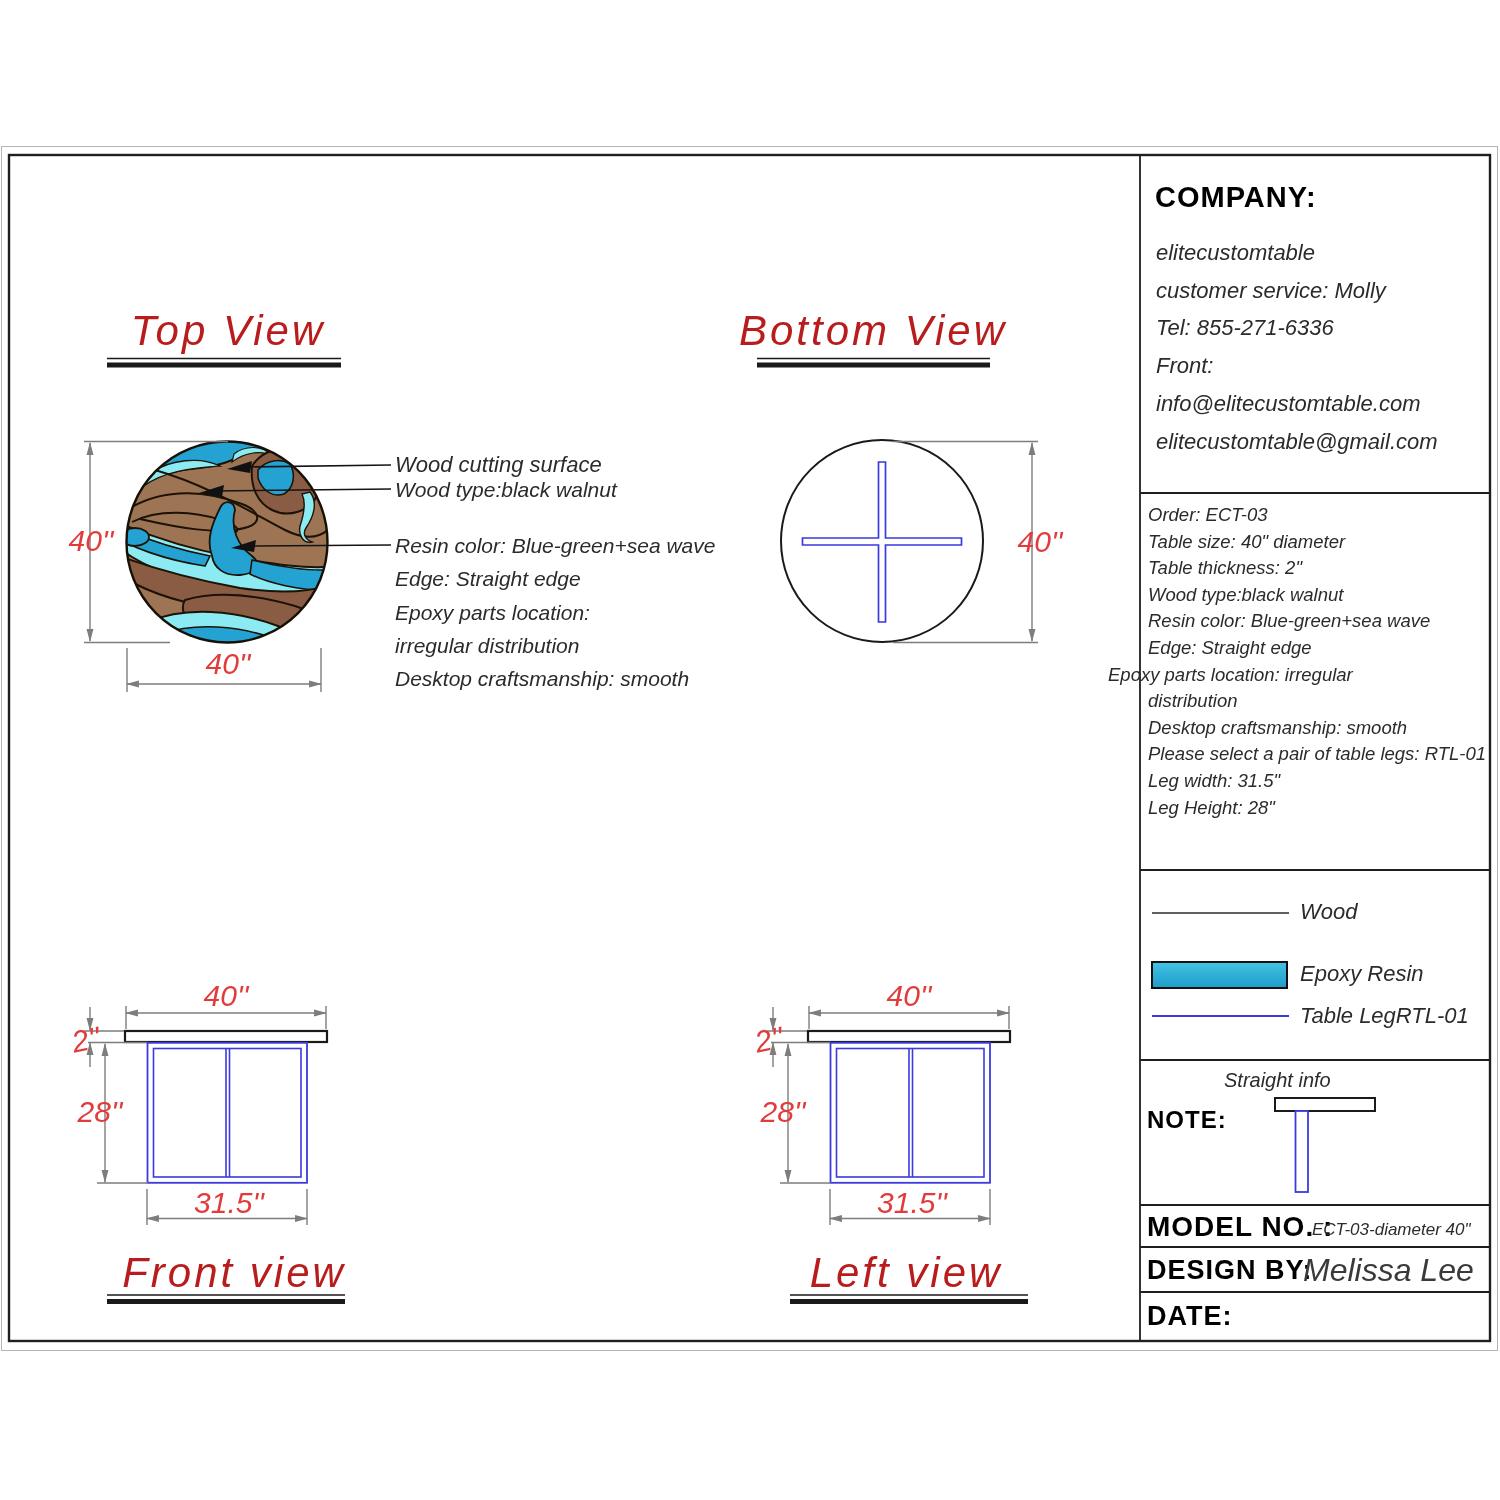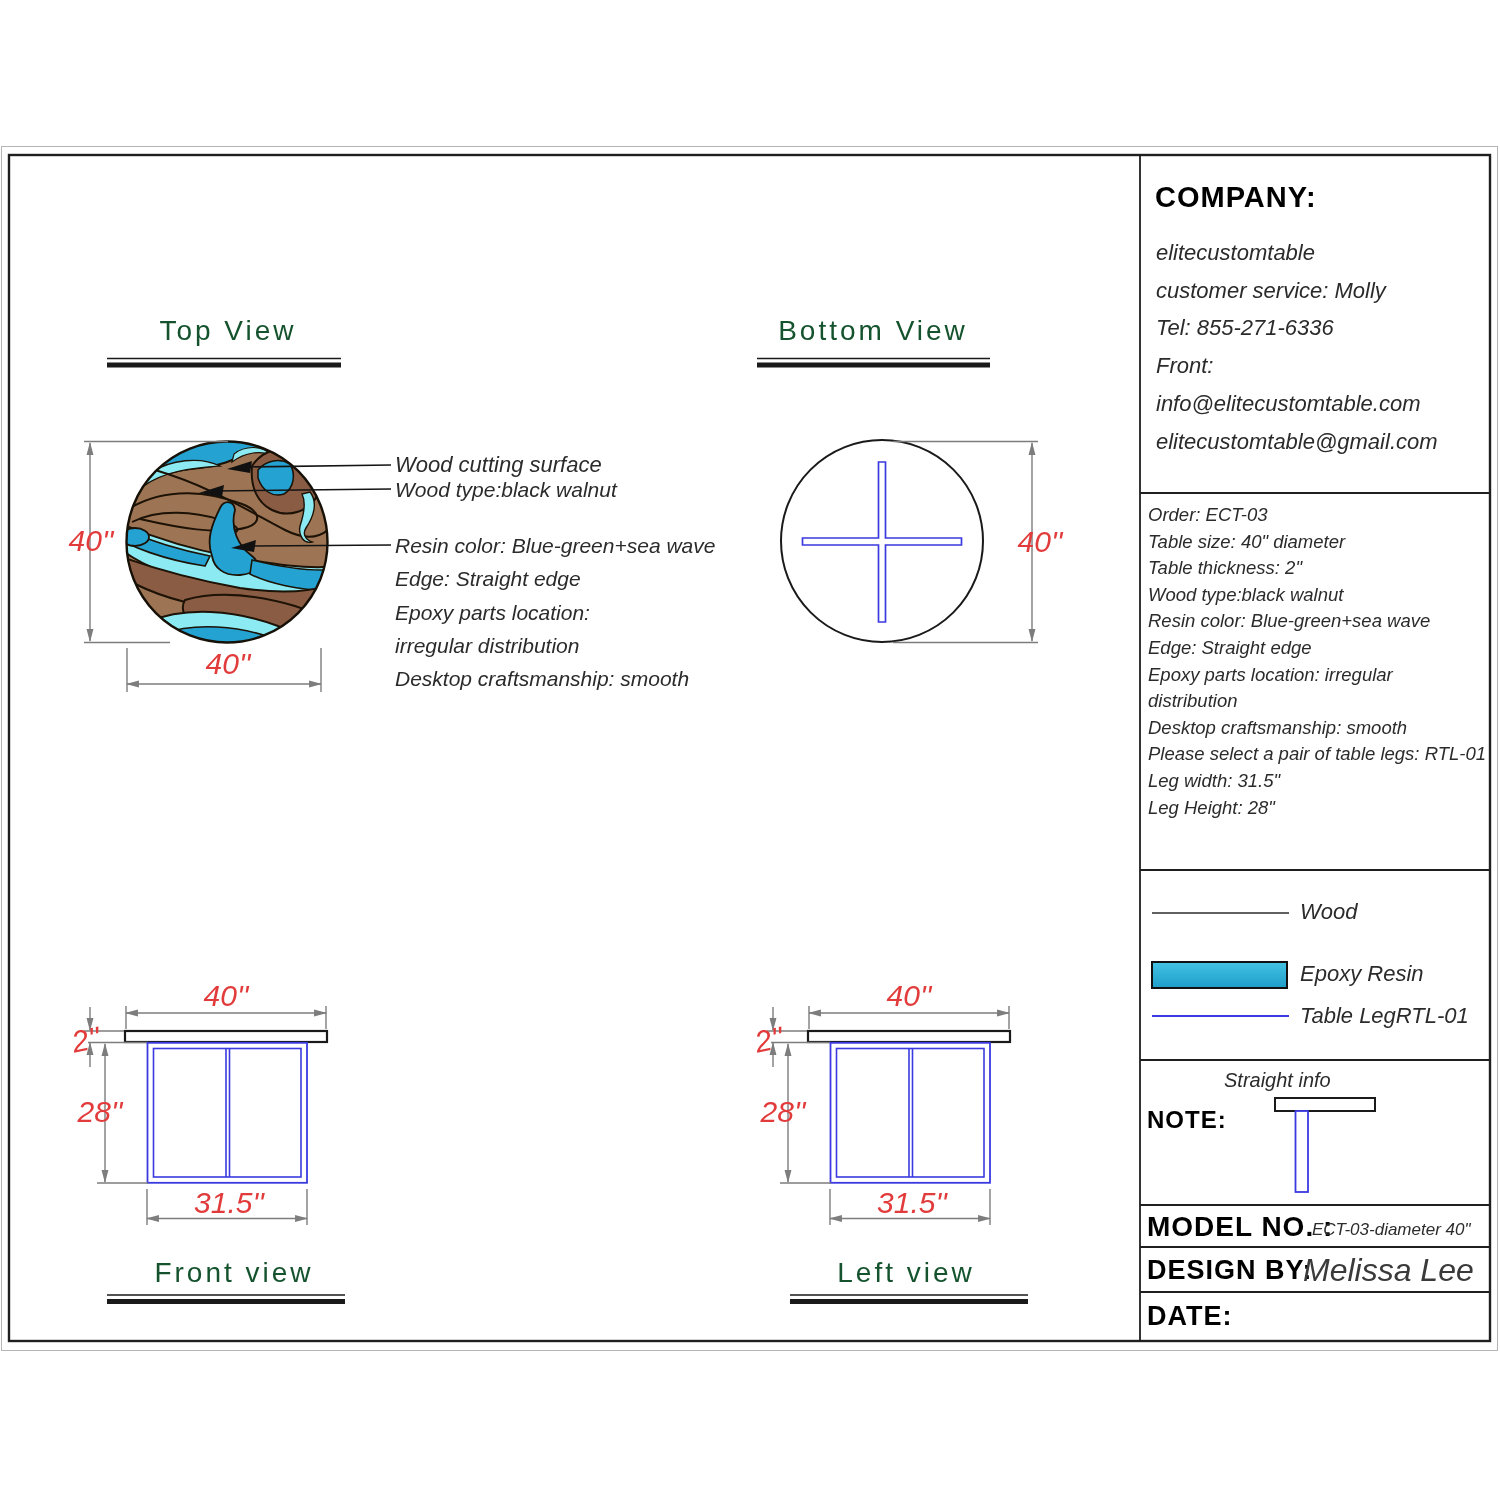--- a/index.html
+++ b/index.html
@@ -5,22 +5,22 @@
   html,body{margin:0;padding:0;background:#fff;}
   .sheet{position:relative;width:1500px;height:1500px;background:#fff;overflow:hidden;
          font-family:"Liberation Sans",sans-serif;}
   svg{position:absolute;left:0;top:0;}
   .t{position:absolute;white-space:nowrap;}
   .c{transform:translate(-50%,-50%);}
   .l{transform:translateY(-50%);}
   .cad{font-family:"Liberation Sans",sans-serif;font-style:italic;color:#2b2b2b;}
   .dim{font-family:"Liberation Sans",sans-serif;font-style:italic;color:#e23b3b;}
   .hdr{font-family:"Liberation Sans",sans-serif;font-weight:bold;color:#000;letter-spacing:1px;}
-  .vtitle{font-family:"Liberation Sans",sans-serif;color:#14532d;
-          font-size:28px;letter-spacing:3px;}
+  .vtitle{font-family:"Liberation Sans",sans-serif;font-style:italic;color:#b91c1c;
+          font-size:42px;letter-spacing:3px;}
 </style>
 </head>
 <body>
 
 <div class="sheet">
 
 <svg width="1500" height="1500" viewBox="0 0 1500 1500">
   <defs>
     <marker id="dimA" viewBox="0 0 12 8" refX="11" refY="4" markerWidth="13" markerHeight="9" orient="auto-start-reverse" markerUnits="userSpaceOnUse">
       <path d="M12,4 L0,0.8 L0,7.2 Z" fill="#7d7d7d"></path>
@@ -192,21 +192,21 @@
 <div class="t l cad" style="left:1156px;top:366px;font-size:22px;">Front:</div>
 <div class="t l cad" style="left:1156px;top:404px;font-size:22px;">info@elitecustomtable.com</div>
 <div class="t l cad" style="left:1156px;top:442px;font-size:22px;">elitecustomtable@gmail.com</div>
 
 <div class="t l cad" style="left:1148px;top:515px;font-size:18.5px;">Order: ECT-03</div>
 <div class="t l cad" style="left:1148px;top:542px;font-size:18.5px;">Table size: 40" diameter</div>
 <div class="t l cad" style="left:1148px;top:568px;font-size:18.5px;">Table thickness: 2"</div>
 <div class="t l cad" style="left:1148px;top:595px;font-size:18.5px;">Wood type:black walnut</div>
 <div class="t l cad" style="left:1148px;top:621px;font-size:18.5px;">Resin color: Blue-green+sea wave</div>
 <div class="t l cad" style="left:1148px;top:648px;font-size:18.5px;">Edge: Straight edge</div>
-<div class="t l cad" style="left:1148px;top:675px;font-size:18.5px;">Epoxy parts location: irregular</div>
+<div class="t l cad" style="left:1108px;top:675px;font-size:18.5px;">Epoxy parts location: irregular</div>
 <div class="t l cad" style="left:1148px;top:701px;font-size:18.5px;">distribution</div>
 <div class="t l cad" style="left:1148px;top:728px;font-size:18.5px;">Desktop craftsmanship: smooth</div>
 <div class="t l cad" style="left:1148px;top:754px;font-size:18.5px;">Please select a pair of table legs: RTL-01</div>
 <div class="t l cad" style="left:1148px;top:781px;font-size:18.5px;">Leg width: 31.5"</div>
 <div class="t l cad" style="left:1148px;top:808px;font-size:18.5px;">Leg Height: 28"</div>
 
 <div class="t l cad" style="left:1300px;top:912px;font-size:22px;">Wood</div>
 <div class="t l cad" style="left:1300px;top:974px;font-size:22px;">Epoxy Resin</div>
 <div class="t l cad" style="left:1300px;top:1016px;font-size:22px;">Table LegRTL-01</div>
 

